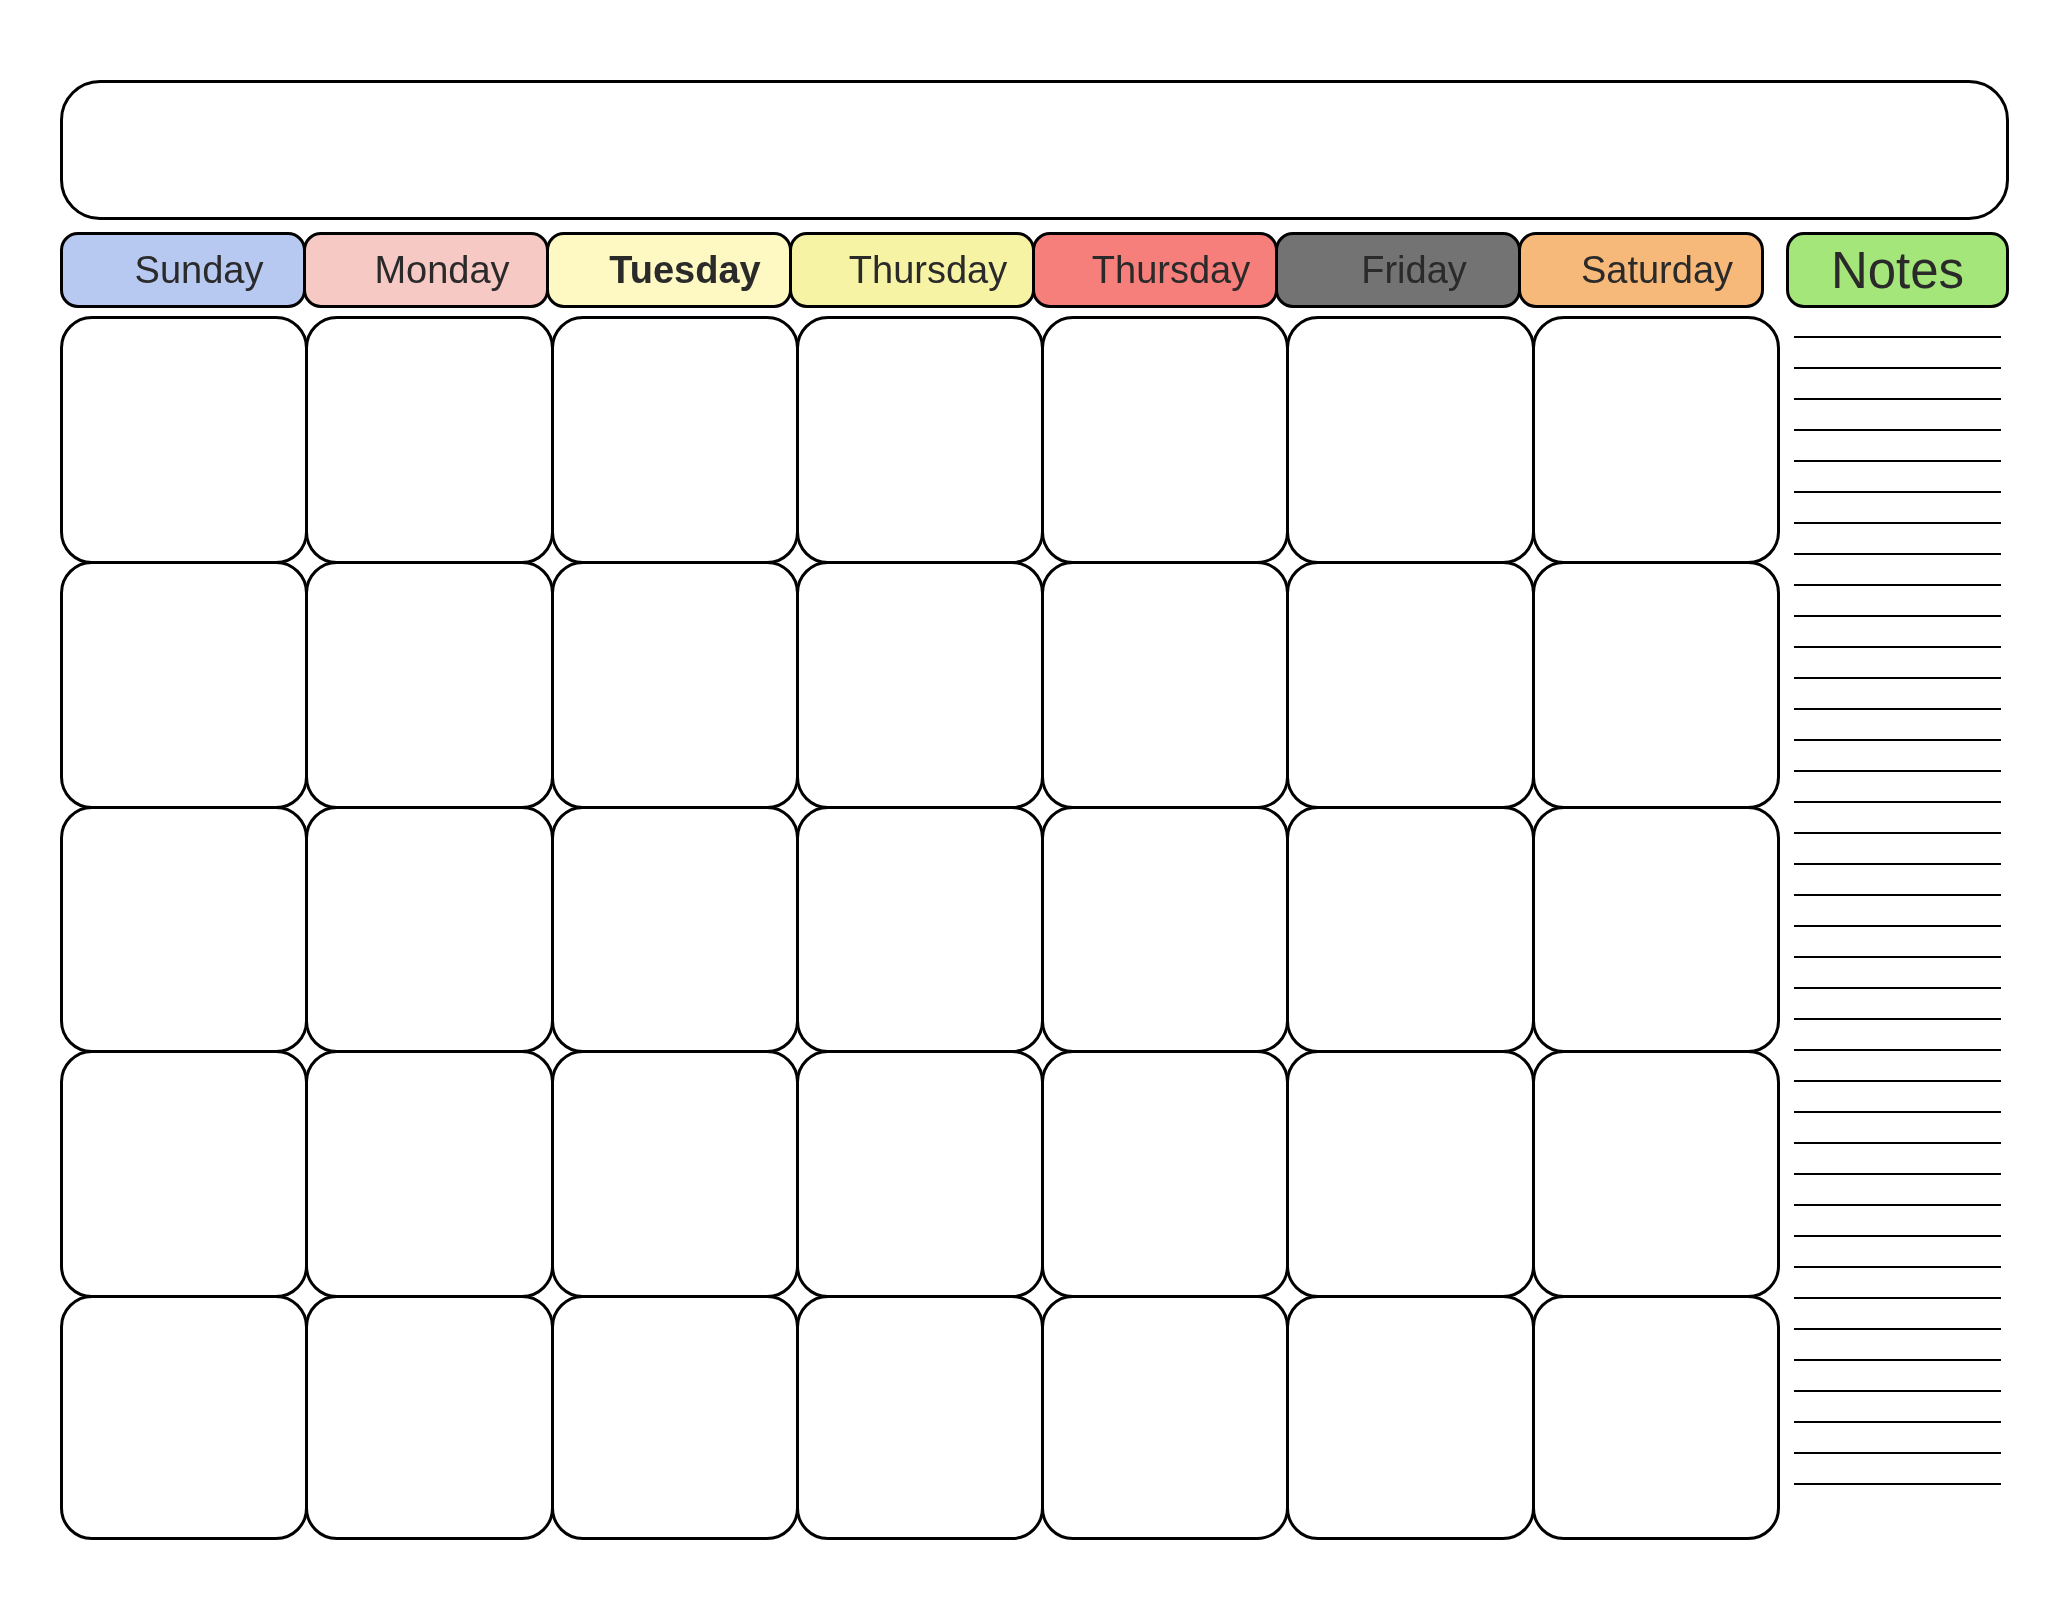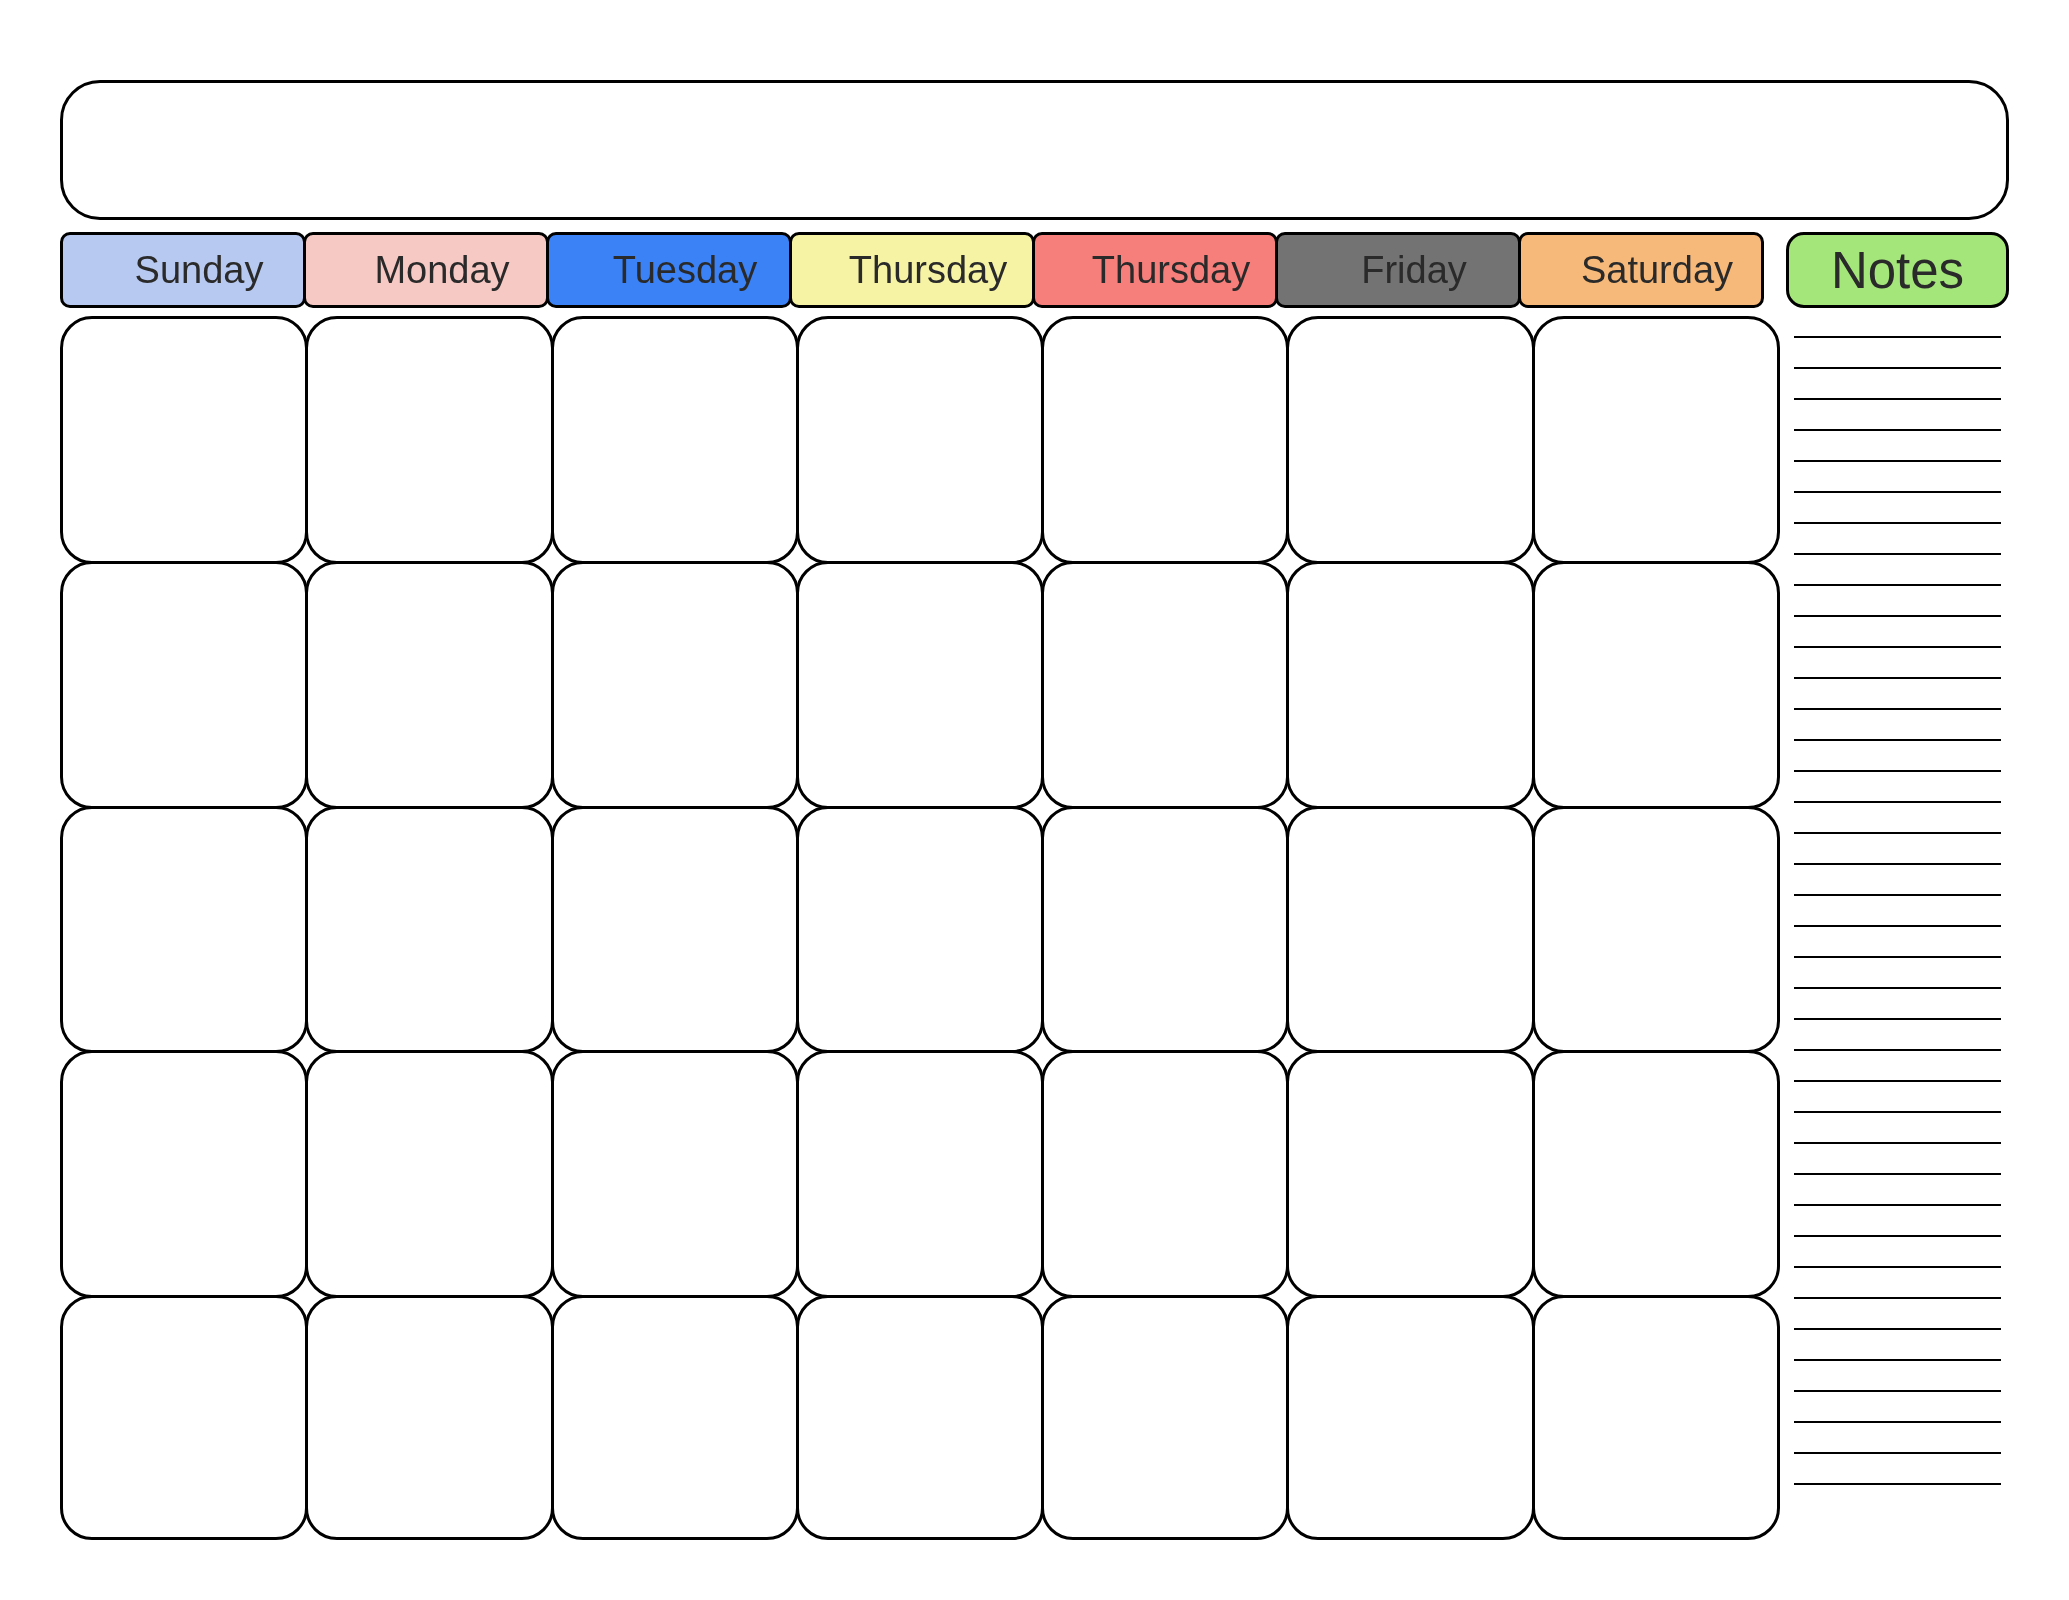--- a/index.html
+++ b/index.html
@@ -35,21 +35,21 @@
       flex-direction: column;
     }
     .header-row {
       display: flex;
       gap: 0;
     }
     .day-header {
       flex: 1;
       height: 76px;
       border: 3px solid #000;
-      border-radius: 10px;
+      border-radius: 18px;
       display: flex;
       align-items: center;
       justify-content: center;
       font-size: 38px;
       color: #2a2a2a;
       margin-right: -3px;
       padding-left: 32px;
     }
     .day-header:last-child { margin-right: 16px; }
     .grid {
@@ -98,21 +98,21 @@
       gap: 29px;
     }
     .note-line {
       width: 100%;
       height: 2px;
       background: #000;
     }
     
     .c0 { background: #b8c9f1; }
     .c1 { background: #f7c9c4; }
-    .c2 { background: #3b82f6; }
+    .c2 { background: #fef9c3; font-weight: bold; }
     .c3 { background: #f6f3a4; }
     .c4 { background: #f77f7b; }
     .c5 { background: #737373; }
     .c6 { background: #f6b97a; }
     .cn { background: #a5e67b; }
   </style>
 </head>
 <body>
 
 <div class="page">

